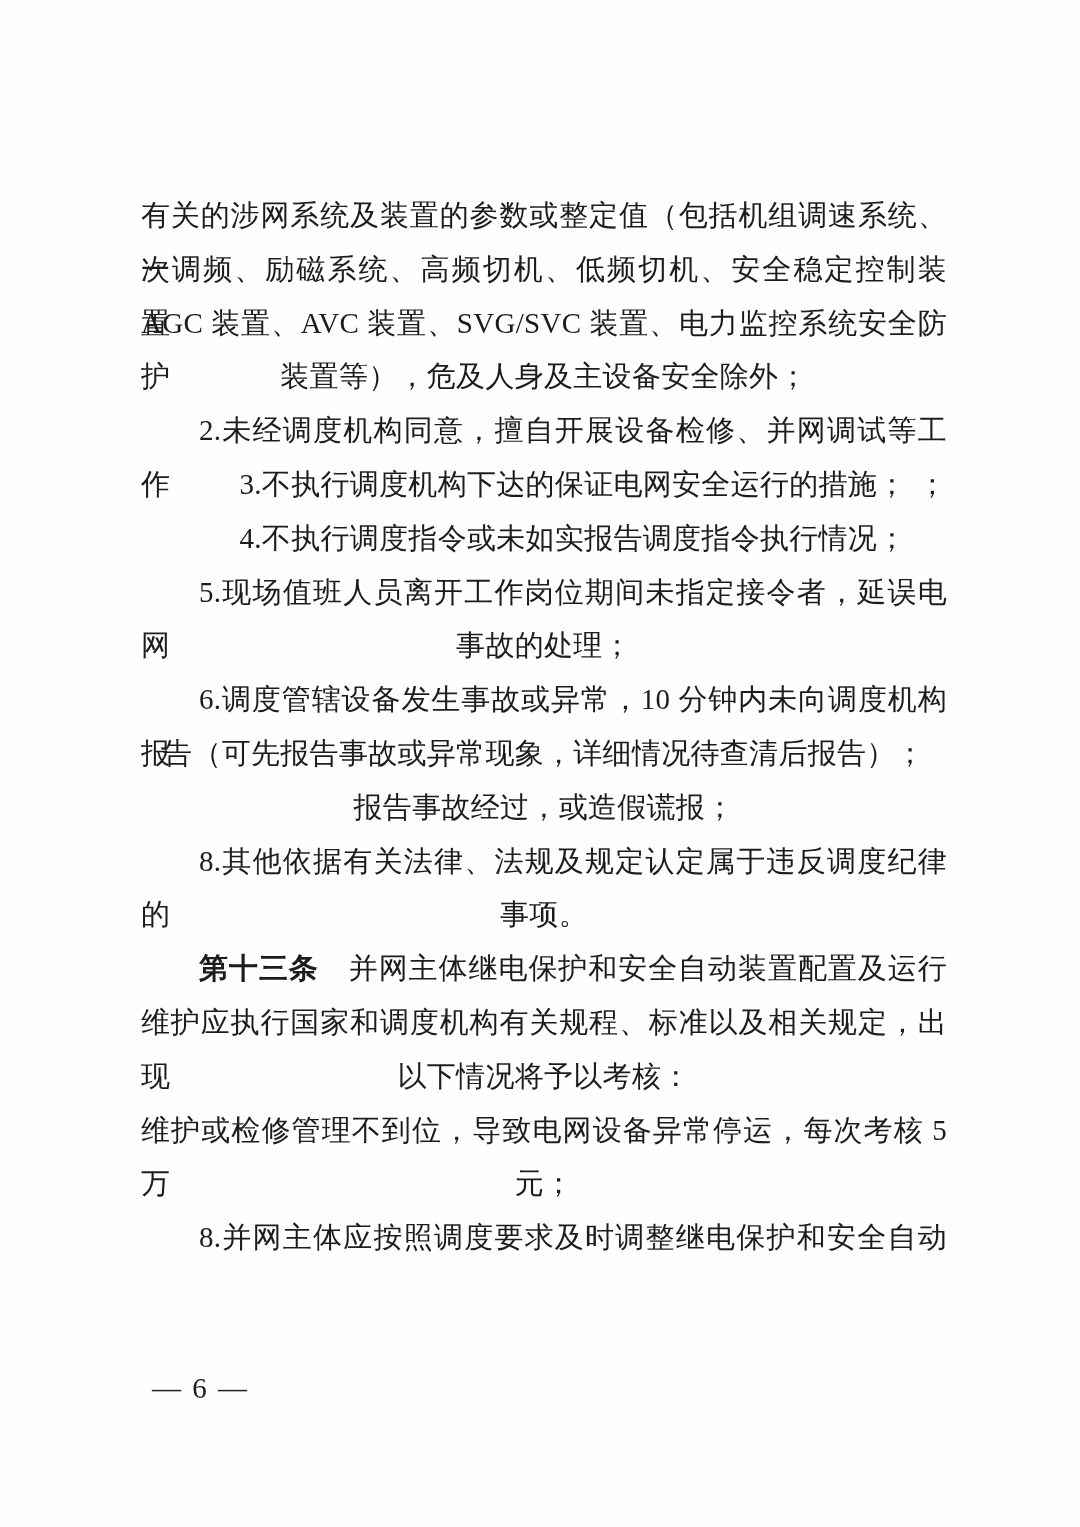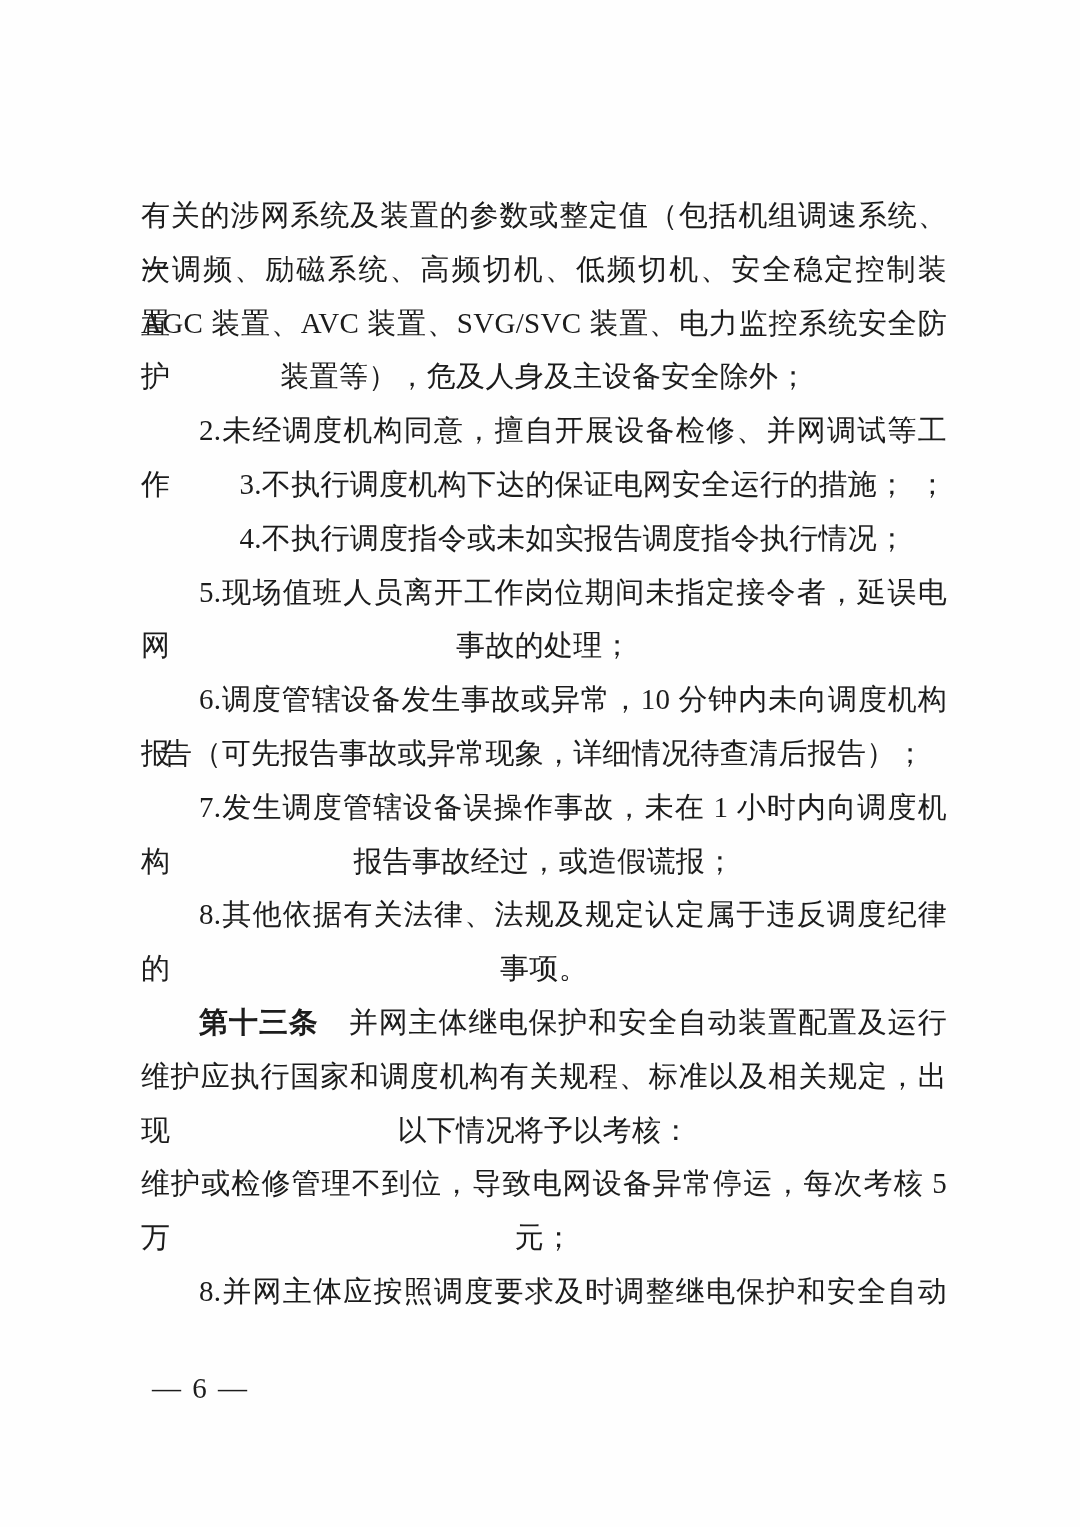--- a/index.html
+++ b/index.html
@@ -62,21 +62,20 @@
     <div class="line just">次调频、励磁系统、高频切机、低频切机、安全稳定控制装置、</div>
     <div class="line just">AGC 装置、AVC 装置、SVG/SVC 装置、电力监控系统安全防护</div>
     <div class="line">装置等），危及人身及主设备安全除外；</div>
     <div class="line ind just">2.未经调度机构同意，擅自开展设备检修、并网调试等工作；</div>
     <div class="line ind">3.不执行调度机构下达的保证电网安全运行的措施；</div>
     <div class="line ind">4.不执行调度指令或未如实报告调度指令执行情况；</div>
     <div class="line ind just">5.现场值班人员离开工作岗位期间未指定接令者，延误电网</div>
     <div class="line">事故的处理；</div>
     <div class="line ind just">6.调度管辖设备发生事故或异常，10 分钟内未向调度机构报</div>
     <div class="line">告（可先报告事故或异常现象，详细情况待查清后报告）；</div>
-    <div class="line ind just">7.发生调度管辖设备误操作事故，未在 1 小时内向调度机构</div>
     <div class="line">报告事故经过，或造假谎报；</div>
     <div class="line ind just">8.其他依据有关法律、法规及规定认定属于违反调度纪律的</div>
     <div class="line">事项。</div>
     <div class="line ind just">
       <span class="b">第十三条</span><span>　并网主体继电保护和安全自动装置配置及运行</span>
     </div>
     <div class="line just">维护应执行国家和调度机构有关规程、标准以及相关规定，出现</div>
     <div class="line">以下情况将予以考核：</div>
     <div class="line just">维护或检修管理不到位，导致电网设备异常停运，每次考核 5 万</div>
     <div class="line">元；</div>

